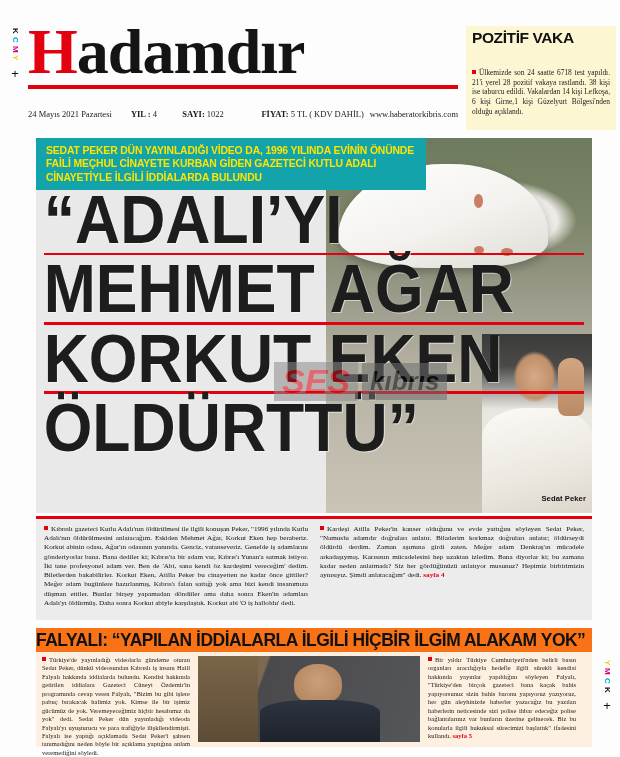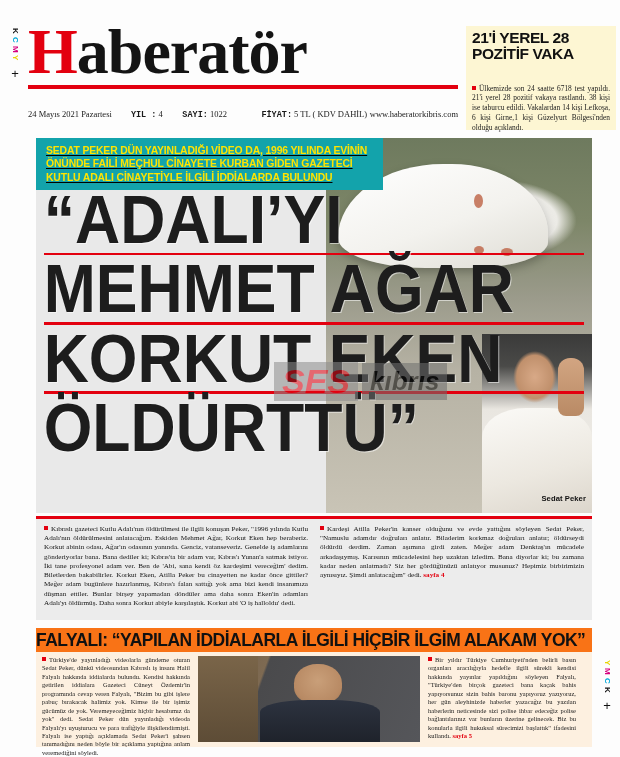--- a/index.html
+++ b/index.html
@@ -61,21 +61,21 @@
     margin-top: 20px;
     font-size: 8.5px;
     color: #1a1a1a;
     font-family: "Liberation Serif", serif;
   }
   .masthead-meta .m-date { width: 112px; }
   .masthead-meta .m-year { width: 56px; }
   .masthead-meta .m-issue { width: 86px; }
   .masthead-meta .m-price { width: 118px; }
   .masthead-meta .m-web { flex: 1; text-align: right; }
-  .masthead-meta b { font-weight: bold; font-family: Liberation Mono, monospace; }
+  .masthead-meta b { font-weight: bold; }
 
   
   .covid-box {
     position: absolute; left: 466px; top: 26px;
     width: 150px; height: 104px;
     background: #fdf6d3;
     padding: 4px 6px 4px 6px;
   }
   .covid-title {
     font-size: 15.5px; font-weight: bold; color: #111;
@@ -141,24 +141,23 @@
   }
   .peker-caption {
     position: absolute; right: 6px; bottom: 10px;
     font-size: 7.6px; font-weight: bold; color: #111;
     letter-spacing: .1px;
   }
 
   
   .kicker {
     position: absolute; left: 0; top: 0;
-    width: 347px; min-height: 52px;
+    width: 390px; min-height: 52px;
     background: #13a3ab;
     padding: 6px 8px 6px 10px;
-    text-decoration: underline;
   }
   .kicker p {
     color: #ffe400;
     font-size: 10.4px;
     font-weight: bold;
     line-height: 1.28;
     letter-spacing: -0.15px;
   }
 
   
@@ -288,34 +287,33 @@
 
   <div class="reg-strip right">
     <span class="reg-letter reg-y">Y</span>
     <span class="reg-letter reg-m">M</span>
     <span class="reg-letter reg-c">C</span>
     <span class="reg-letter reg-k">K</span>
     <span class="reg-cross">+</span>
   </div>
 
   <div class="masthead">
-    <div class="logo"><span class="h">H</span><span>aberatör</span></div>
+    <div class="logo"><span class="h">H</span><span>adamdır</span></div>
     <div class="logo-rule"></div>
     <div class="masthead-meta">
       <span class="m-date">24 Mayıs 2021 Pazartesi</span>
       <span class="m-year"><b>YIL :</b> <span>4</span></span>
       <span class="m-issue"><b>SAYI:</b> <span>1022</span></span>
       <span class="m-price"><b>FİYAT:</b> <span>5 TL ( KDV DAHİL)</span></span>
       <span class="m-web">www.haberatorkibris.com</span>
     </div>
   </div>
 
   <div class="covid-box">
     <div class="covid-title">
-      <div>21'İ YEREL 28</div>
       <div>POZİTİF VAKA</div>
     </div>
     <div class="covid-body"><span class="sq-red"></span><span>Ülkemizde son 24 saatte 6718 test yapıldı. 21'i yerel 28 pozitif vakaya rastlandı. 38 kişi ise taburcu edildi. Vakalardan 14 kişi Lefkoşa, 6 kişi Girne,1 kişi Güzelyurt Bölgesi'nden olduğu açıklandı.</span></div>
   </div>
 
   <div class="hero">
 
     <div class="hero-photo">
       <div class="body-sheet"></div>
       <div class="blood-1"></div>

